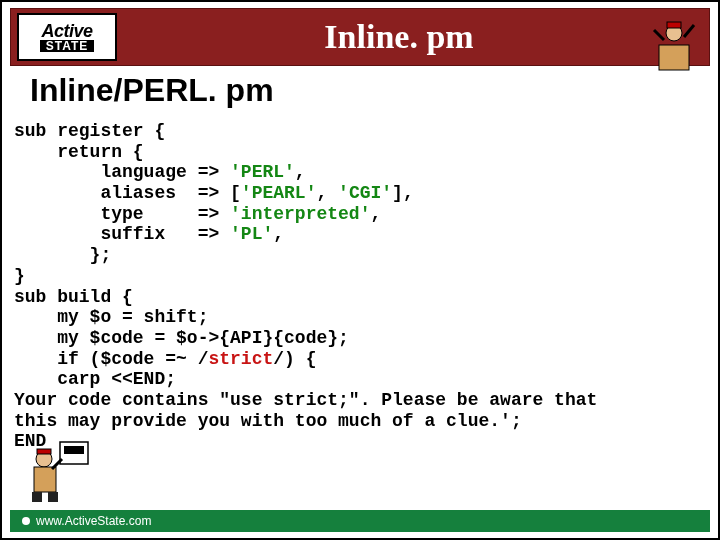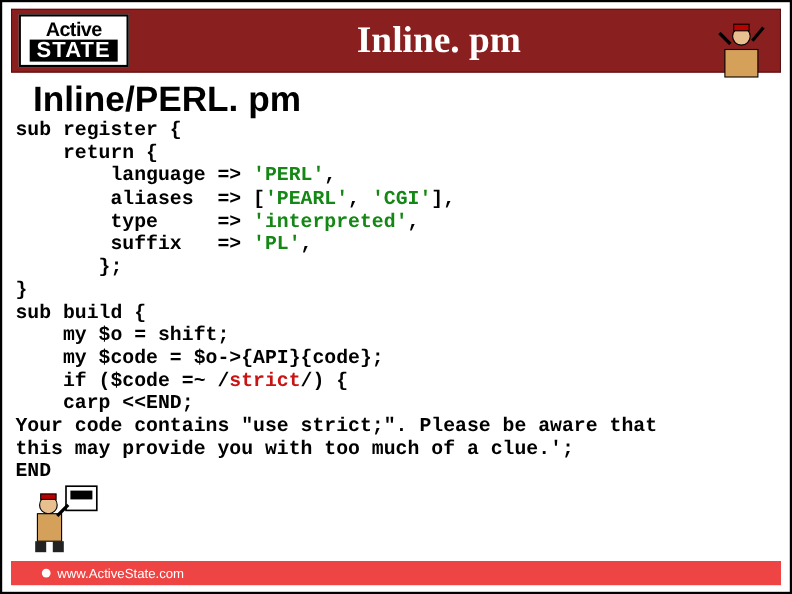--- a/index.html
+++ b/index.html
@@ -38,27 +38,28 @@
     display: flex;
     flex-direction: column;
     align-items: center;
     justify-content: center;
     line-height: 1;
   }
   .logo .top {
     font-family: Arial, Helvetica, sans-serif;
     font-weight: 900;
     font-size: 18px;
+    font-style: italic;
     color: #000;
     letter-spacing: -0.5px;
   }
   .logo .bottom {
     font-family: Arial, Helvetica, sans-serif;
     font-weight: 900;
-    font-size: 20px;
+    font-size: 12px;
     color: #fff;
     background: #000;
     padding: 0 6px;
     letter-spacing: 1px;
   }
   .title {
     flex: 1;
     text-align: center;
     color: #fff;
     font-size: 34px;
@@ -81,43 +82,43 @@
     height: 70px;
   }
   .subtitle {
     font-family: Arial, Helvetica, sans-serif;
     font-weight: 700;
     font-size: 32px;
     margin: 6px 0 0 28px;
     color: #000;
   }
   pre.code {
-    margin: 0 12px 0 12px;
+    margin: 12px 12px 0 12px;
     font-family: "Courier New", Courier, monospace;
     font-size: 18px;
     font-weight: bold;
     line-height: 1.15;
     white-space: pre;
     color: #000;
   }
   .code .g { color: #148714; }
   .code .r { color: #c81414; }
   .footer-bar {
     position: absolute;
     left: 8px;
     right: 8px;
     bottom: 6px;
     height: 22px;
-    background: #ef4444;
+    background: #15803d;
     color: #fff;
     font-family: Arial, Helvetica, sans-serif;
     font-size: 12px;
     display: flex;
     align-items: center;
-    padding-left: 28px;
+    padding-left: 12px;
     box-sizing: border-box;
   }
   .footer-dot {
     width: 8px; height: 8px; border-radius: 50%;
     background: #fff; margin-right: 6px;
   }
 </style>
 </head>
 <body>
 

